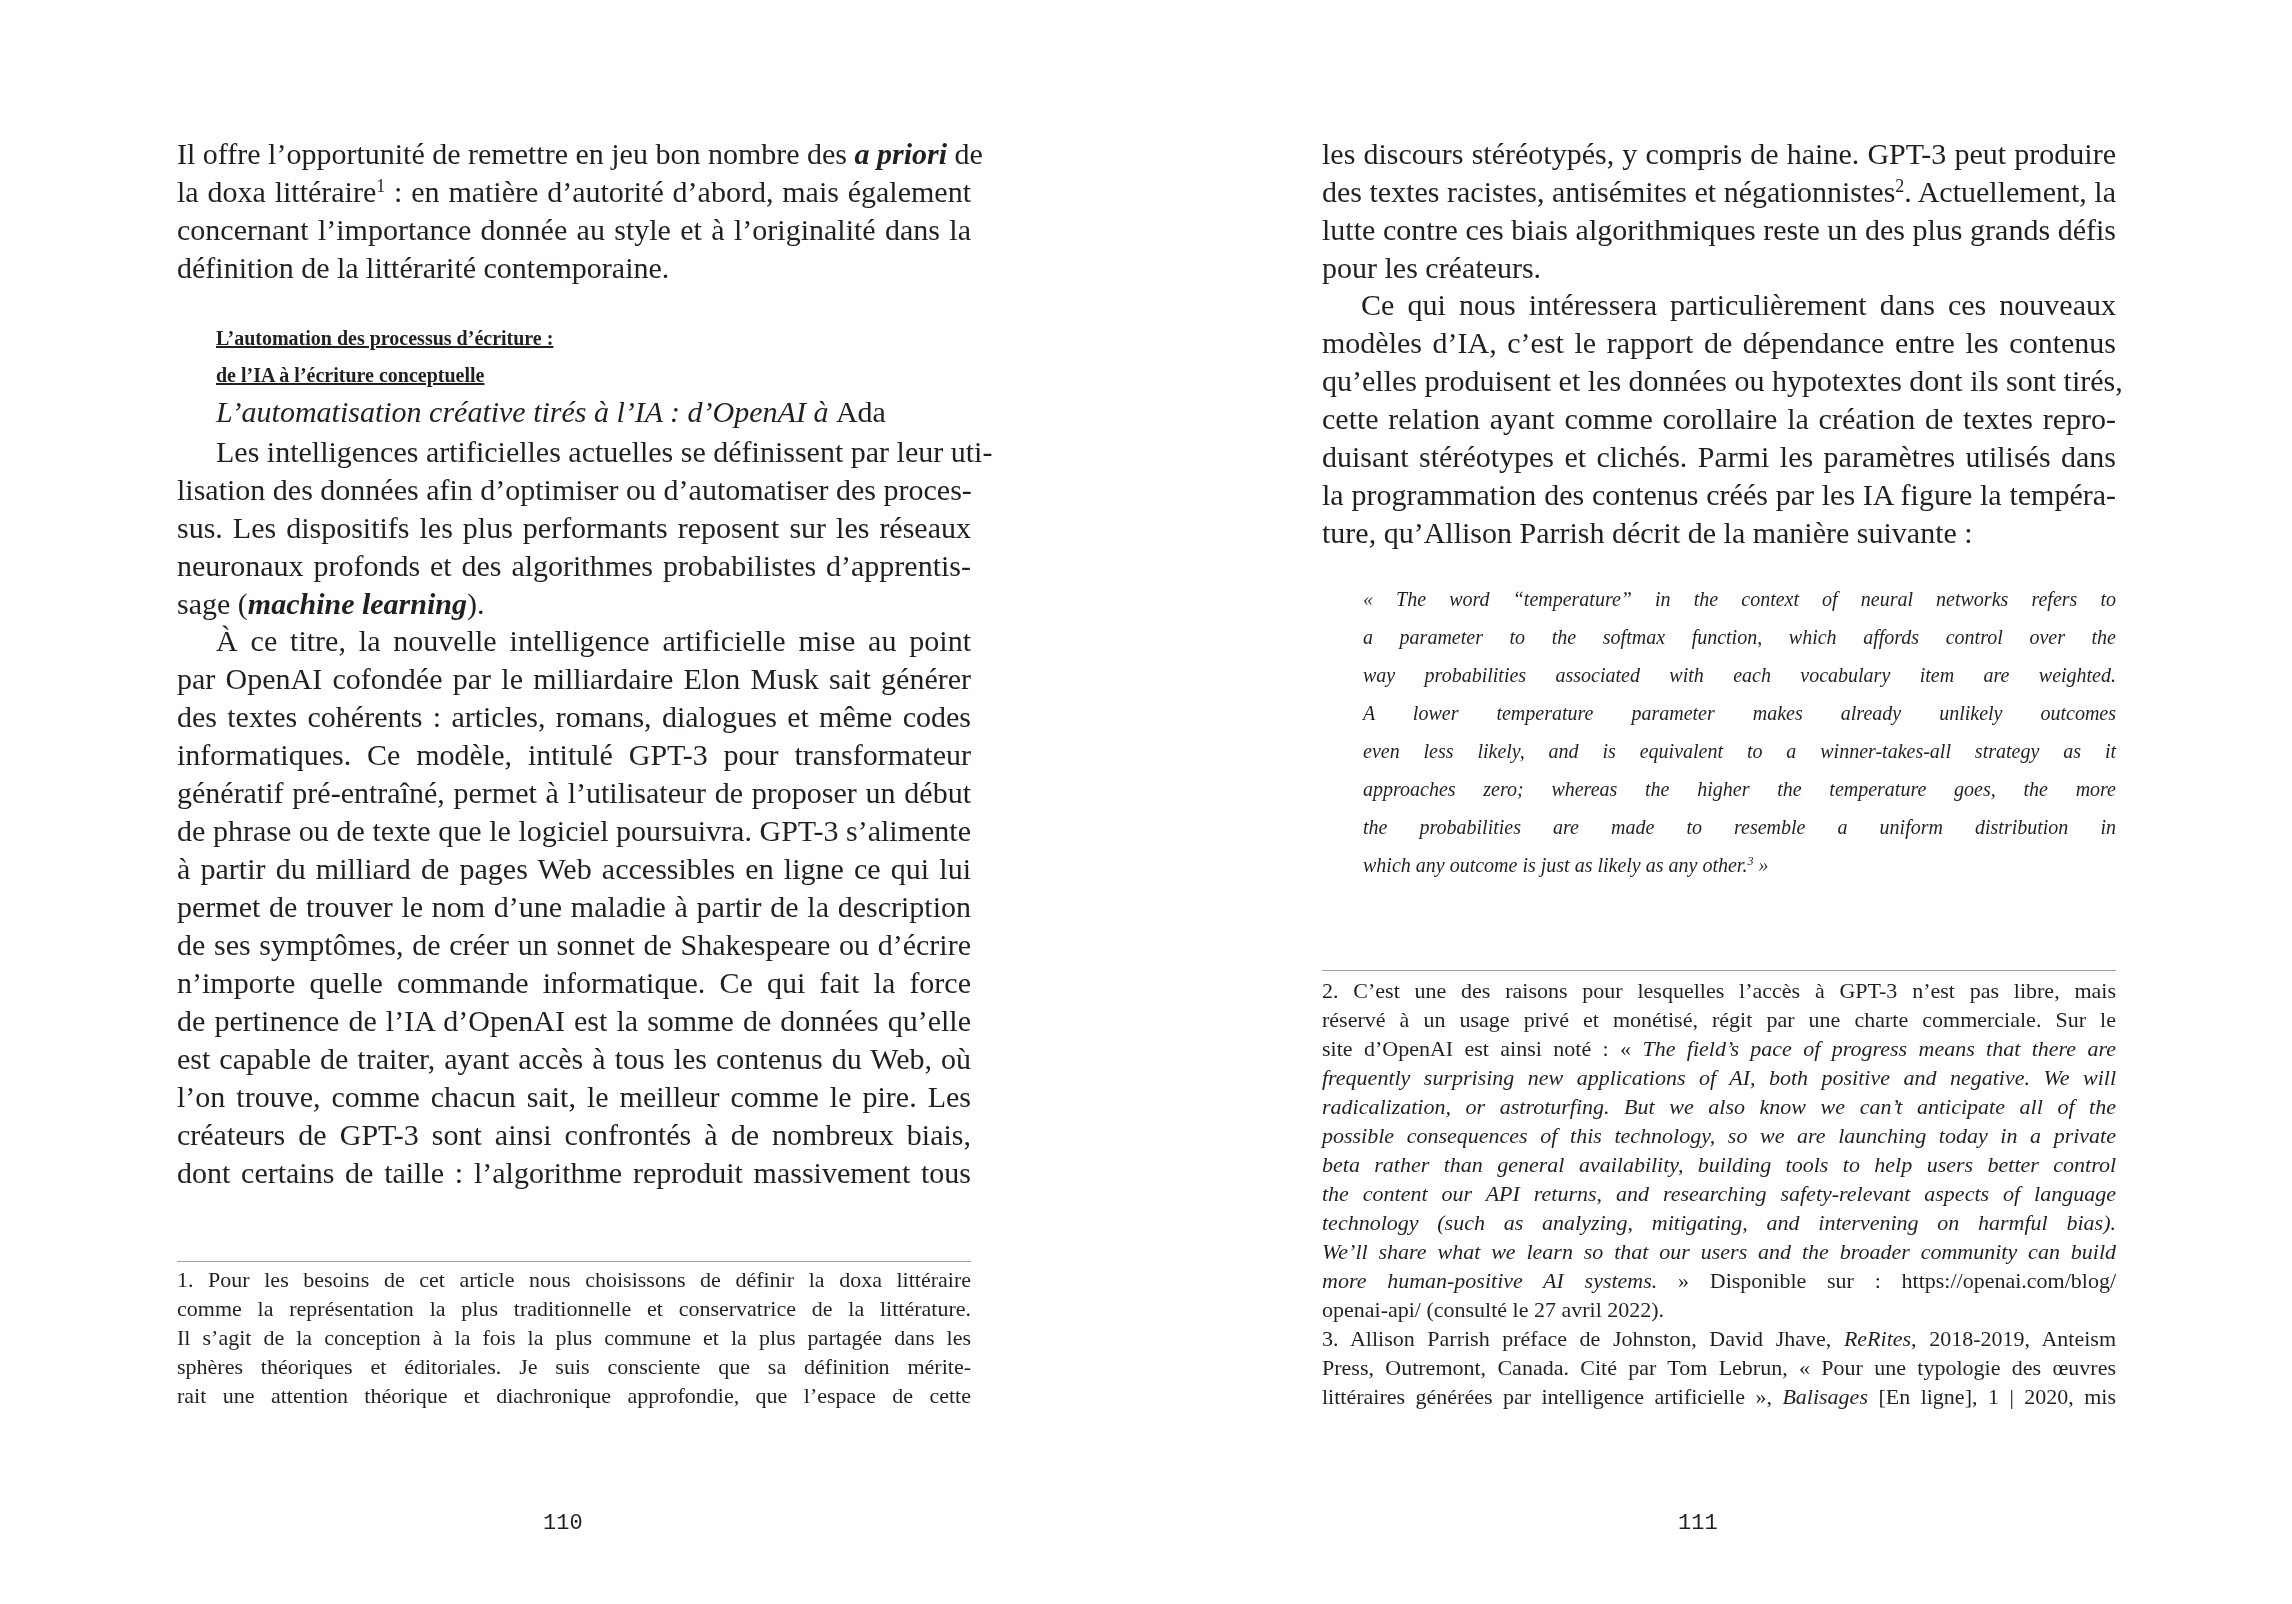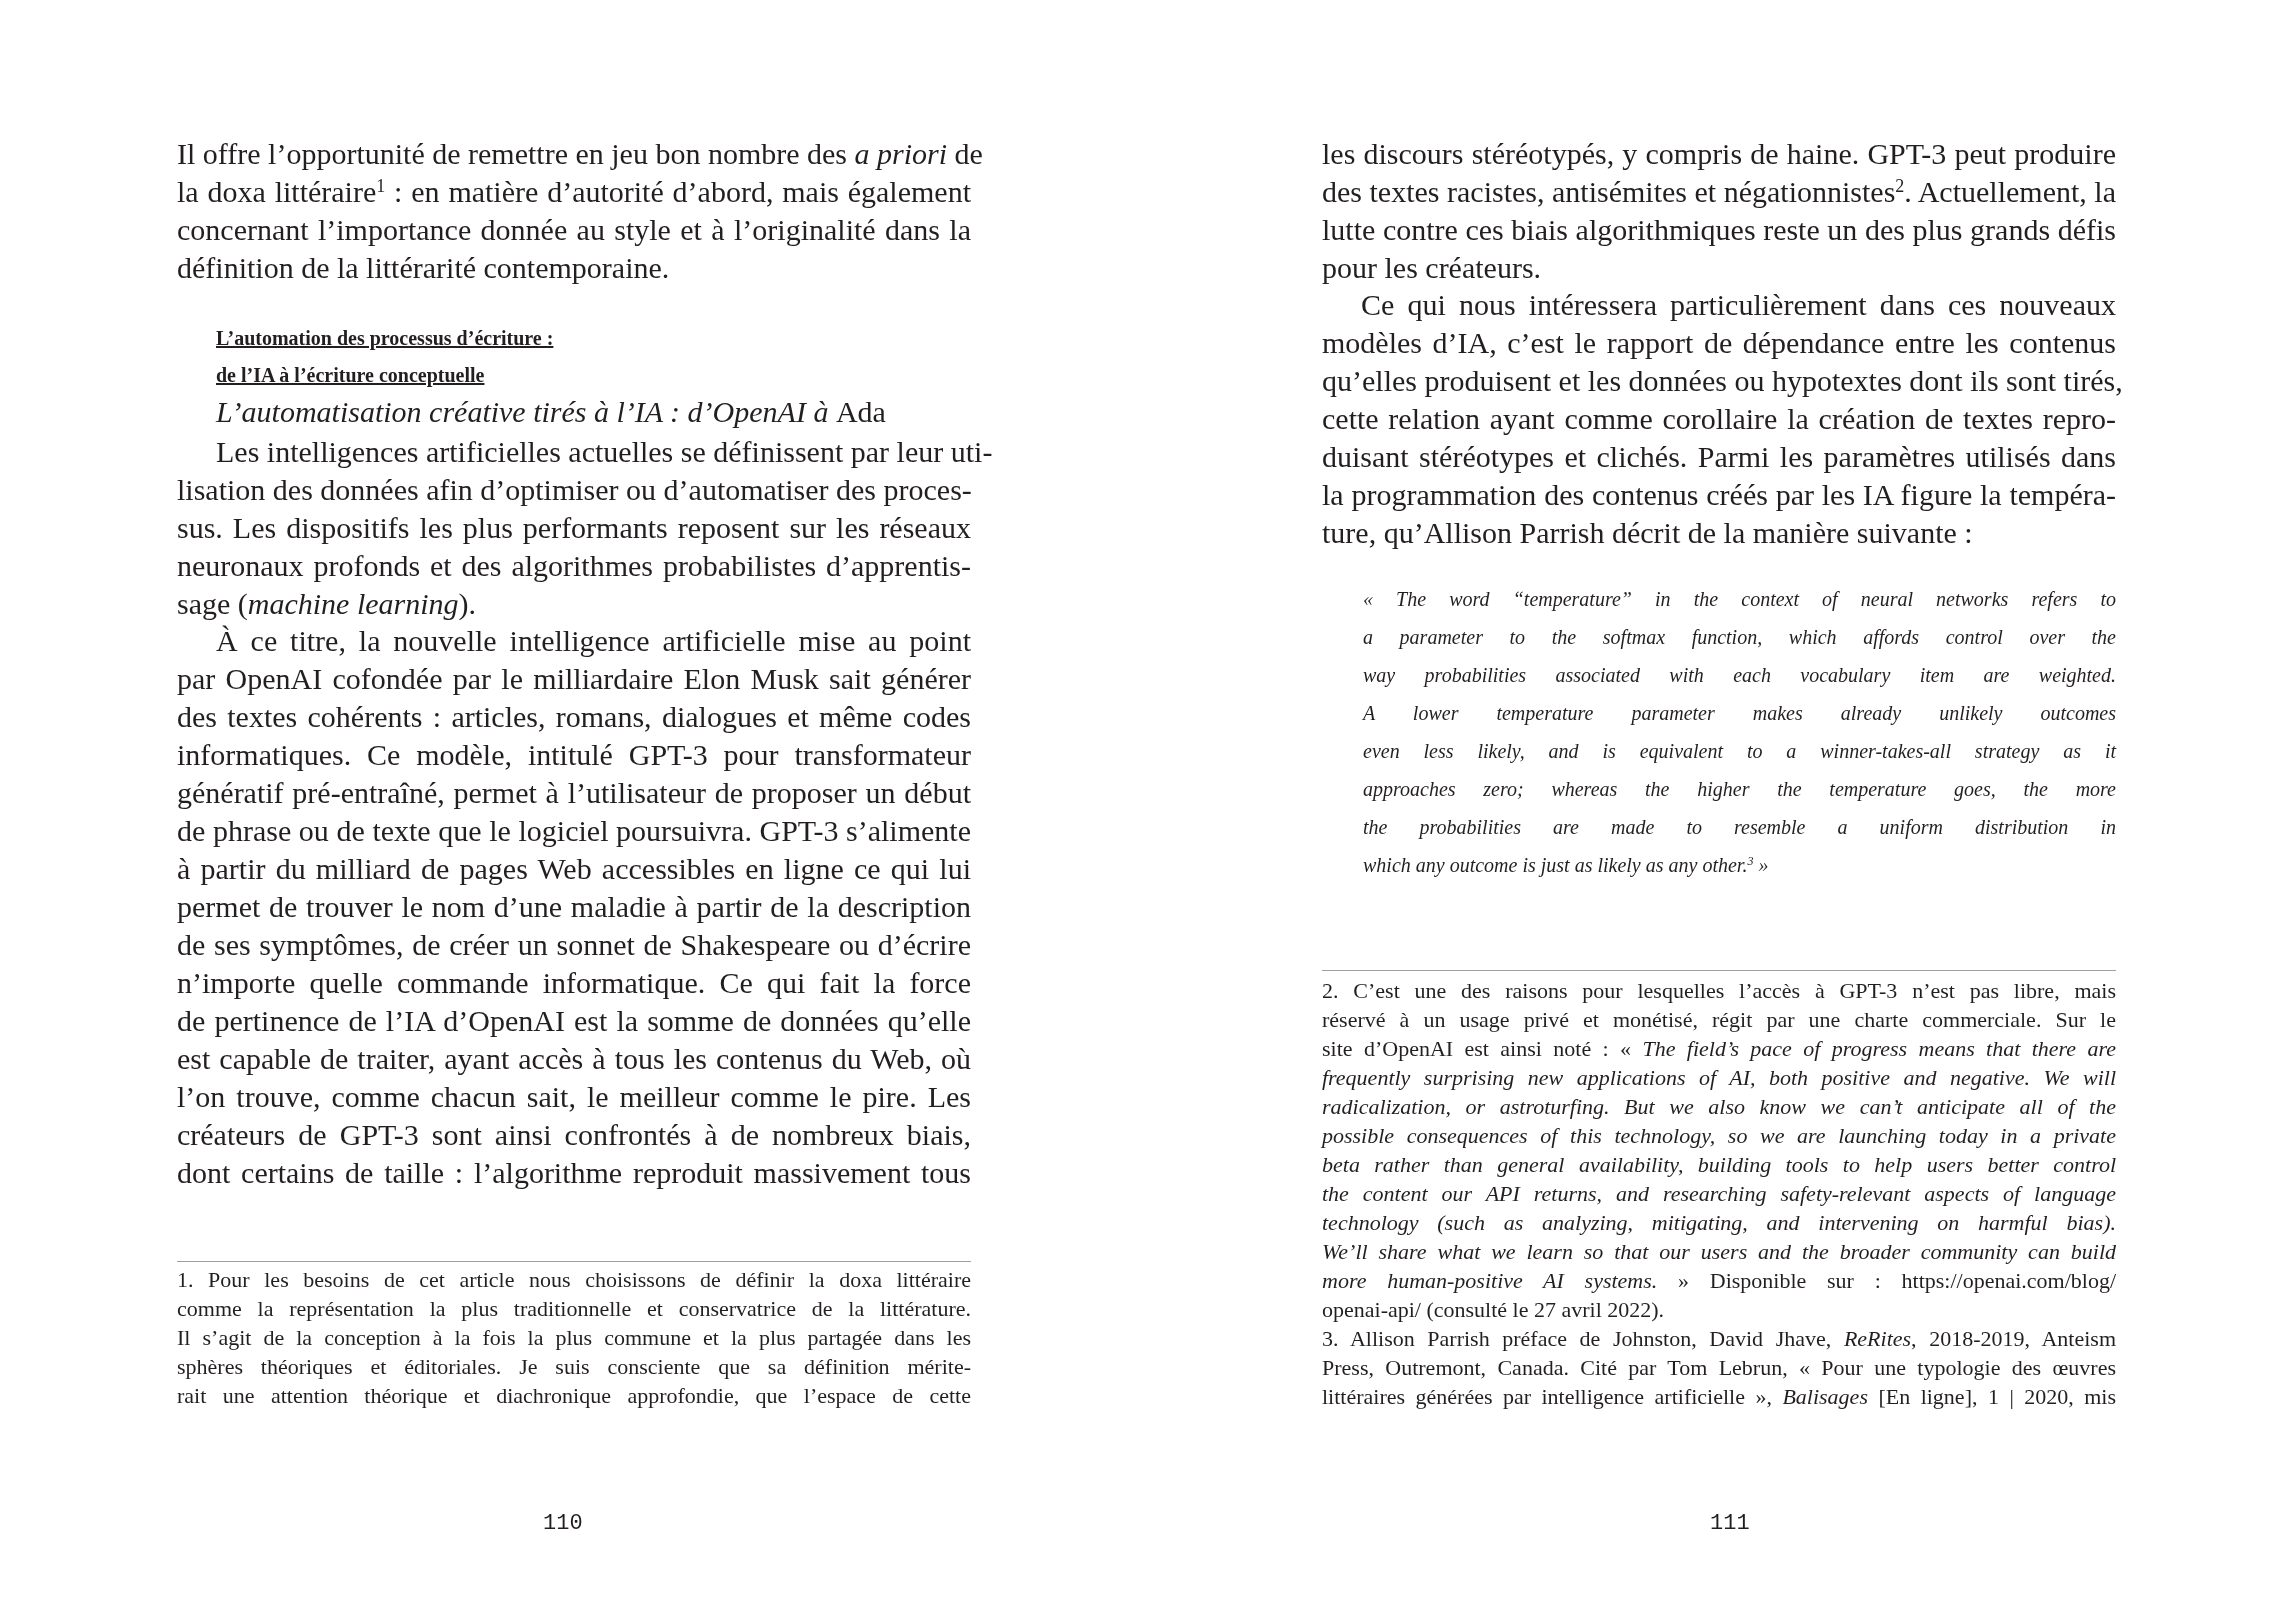--- a/index.html
+++ b/index.html
@@ -8,21 +8,21 @@
   .page { position: absolute; top: 0; height: 1604px; width: 1146px; }
   .page.left { left: 0; }
   .page.right { left: 1146px; }
   .col { position: absolute; width: 794px; }
   .left .col { left: 177px; }
   .right .col { left: 176px; }
   .line { display: block; white-space: nowrap; text-align: justify; text-align-last: justify;
           height: 38px; line-height: 38px; font-size: 30px; }
   .line.last { text-align-last: left; }
   .line.indent { padding-left: 39px; }
-  .line span.it { font-style: italic; }
+  .line span.it { font-style: italic; font-weight: bold; }
   .line sup, .fn-line sup { font-size: 0.6em; vertical-align: 0.55em; line-height: 0; }
   .heading { font-weight: bold; font-size: 20px; line-height: 37px; height: 37px; padding-left: 39px; white-space: nowrap; text-decoration: underline; }
   .subheading { font-size: 30px; line-height: 36px; height: 36px; padding-left: 39px; white-space: nowrap; }
   .subheading .it { font-style: italic; }
   .quote { padding-left: 41px; }
   .quote .line { font-style: italic; font-size: 20px; font-family: Liberation Serif, serif; }
   .rule { position: absolute; height: 0; border-top: 1.9px solid #a0a0a0; width: 794px; }
   .fn { position: absolute; width: 794px; }
   .fn-line { display: block; white-space: nowrap; text-align: justify; text-align-last: justify;
              font-size: 22px; height: 29px; line-height: 29px; }
@@ -126,15 +126,15 @@
       <div class="fn-line"><span class="it">the content our API returns, and researching safety-relevant aspects of language</span></div>
       <div class="fn-line"><span class="it">technology (such as analyzing, mitigating, and intervening on harmful bias).</span></div>
       <div class="fn-line"><span class="it">We’ll share what we learn so that our users and the broader community can build</span></div>
       <div class="fn-line"><span class="it">more human-positive AI systems.</span><span> » Disponible sur : https://openai.com/blog/</span></div>
       <div class="fn-line last"><span>openai-api/ (consulté le 27 avril 2022).</span></div>
       <div class="fn-line"><span>3. Allison Parrish préface de Johnston, David Jhave, </span><span class="it">ReRites</span><span>, 2018-2019, Anteism</span></div>
       <div class="fn-line"><span>Press, Outremont, Canada. Cité par Tom Lebrun, « Pour une typologie des œuvres</span></div>
       <div class="fn-line"><span>littéraires générées par intelligence artificielle », </span><span class="it">Balisages</span><span> [En ligne], 1 | 2020, mis</span></div>
     </div>
 
-  <div class="pagenum" style="left:564px">111</div>
+  <div class="pagenum" style="left:532px">111</div>
 </div>
 
 
 </body></html>

